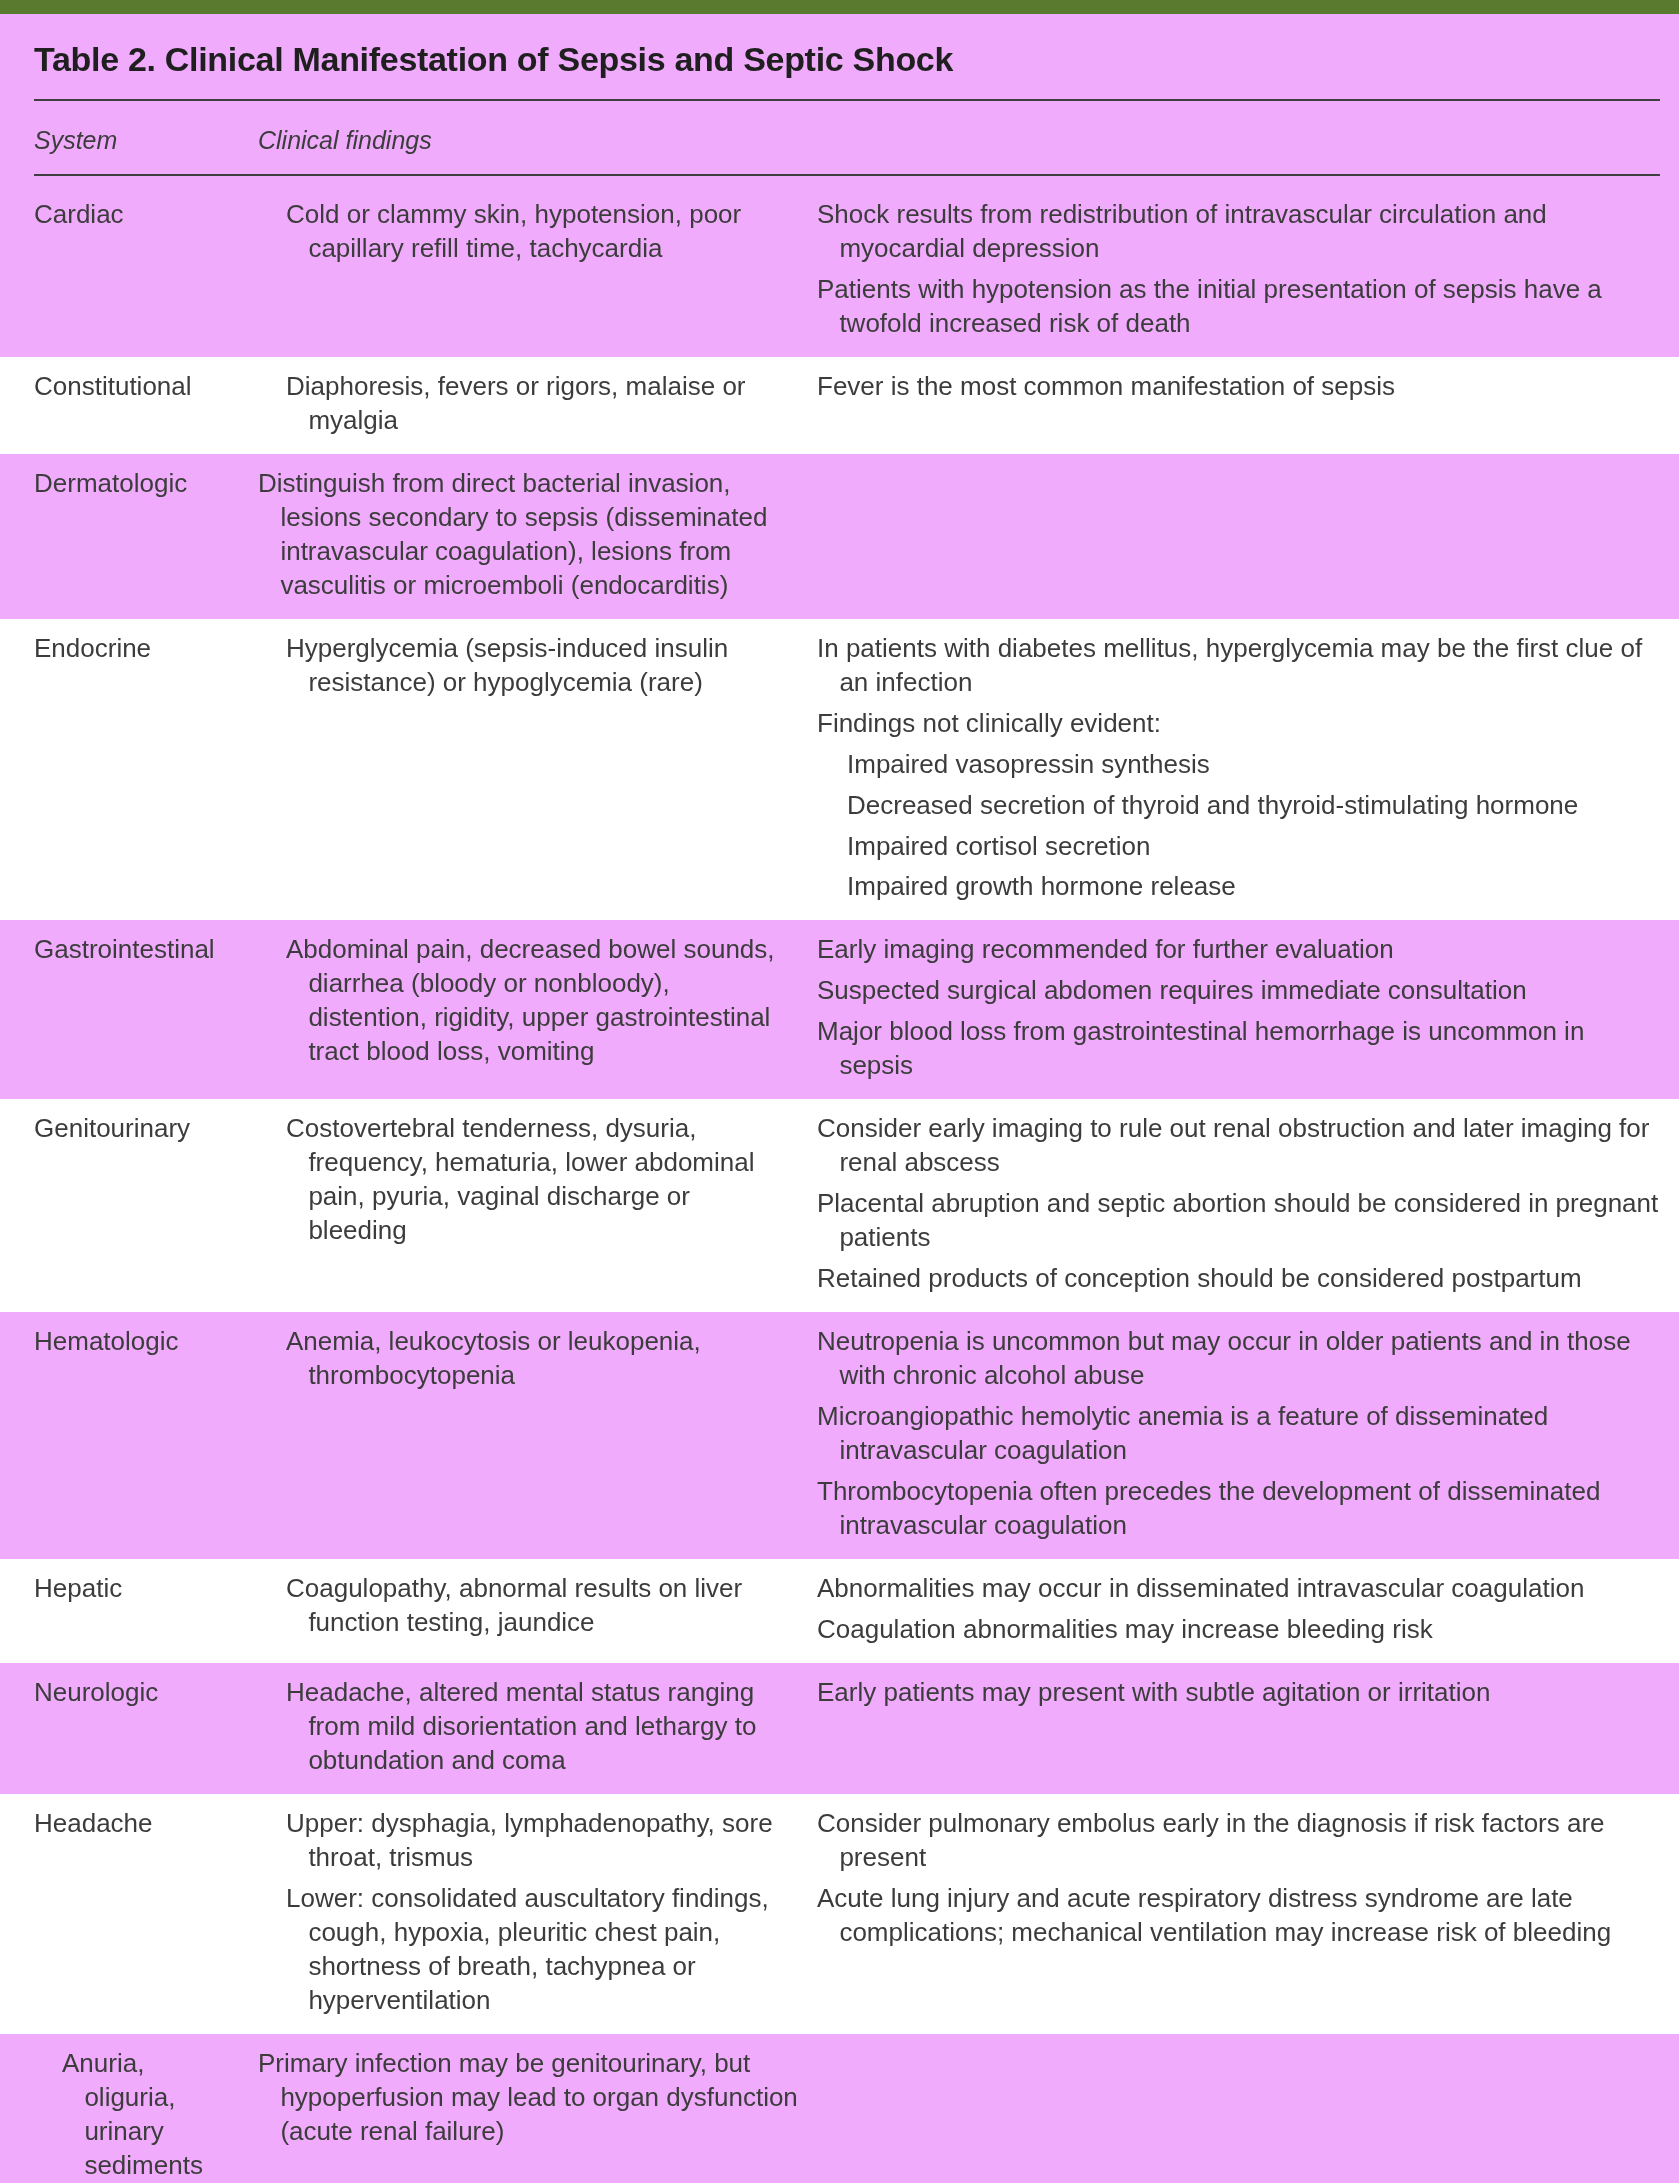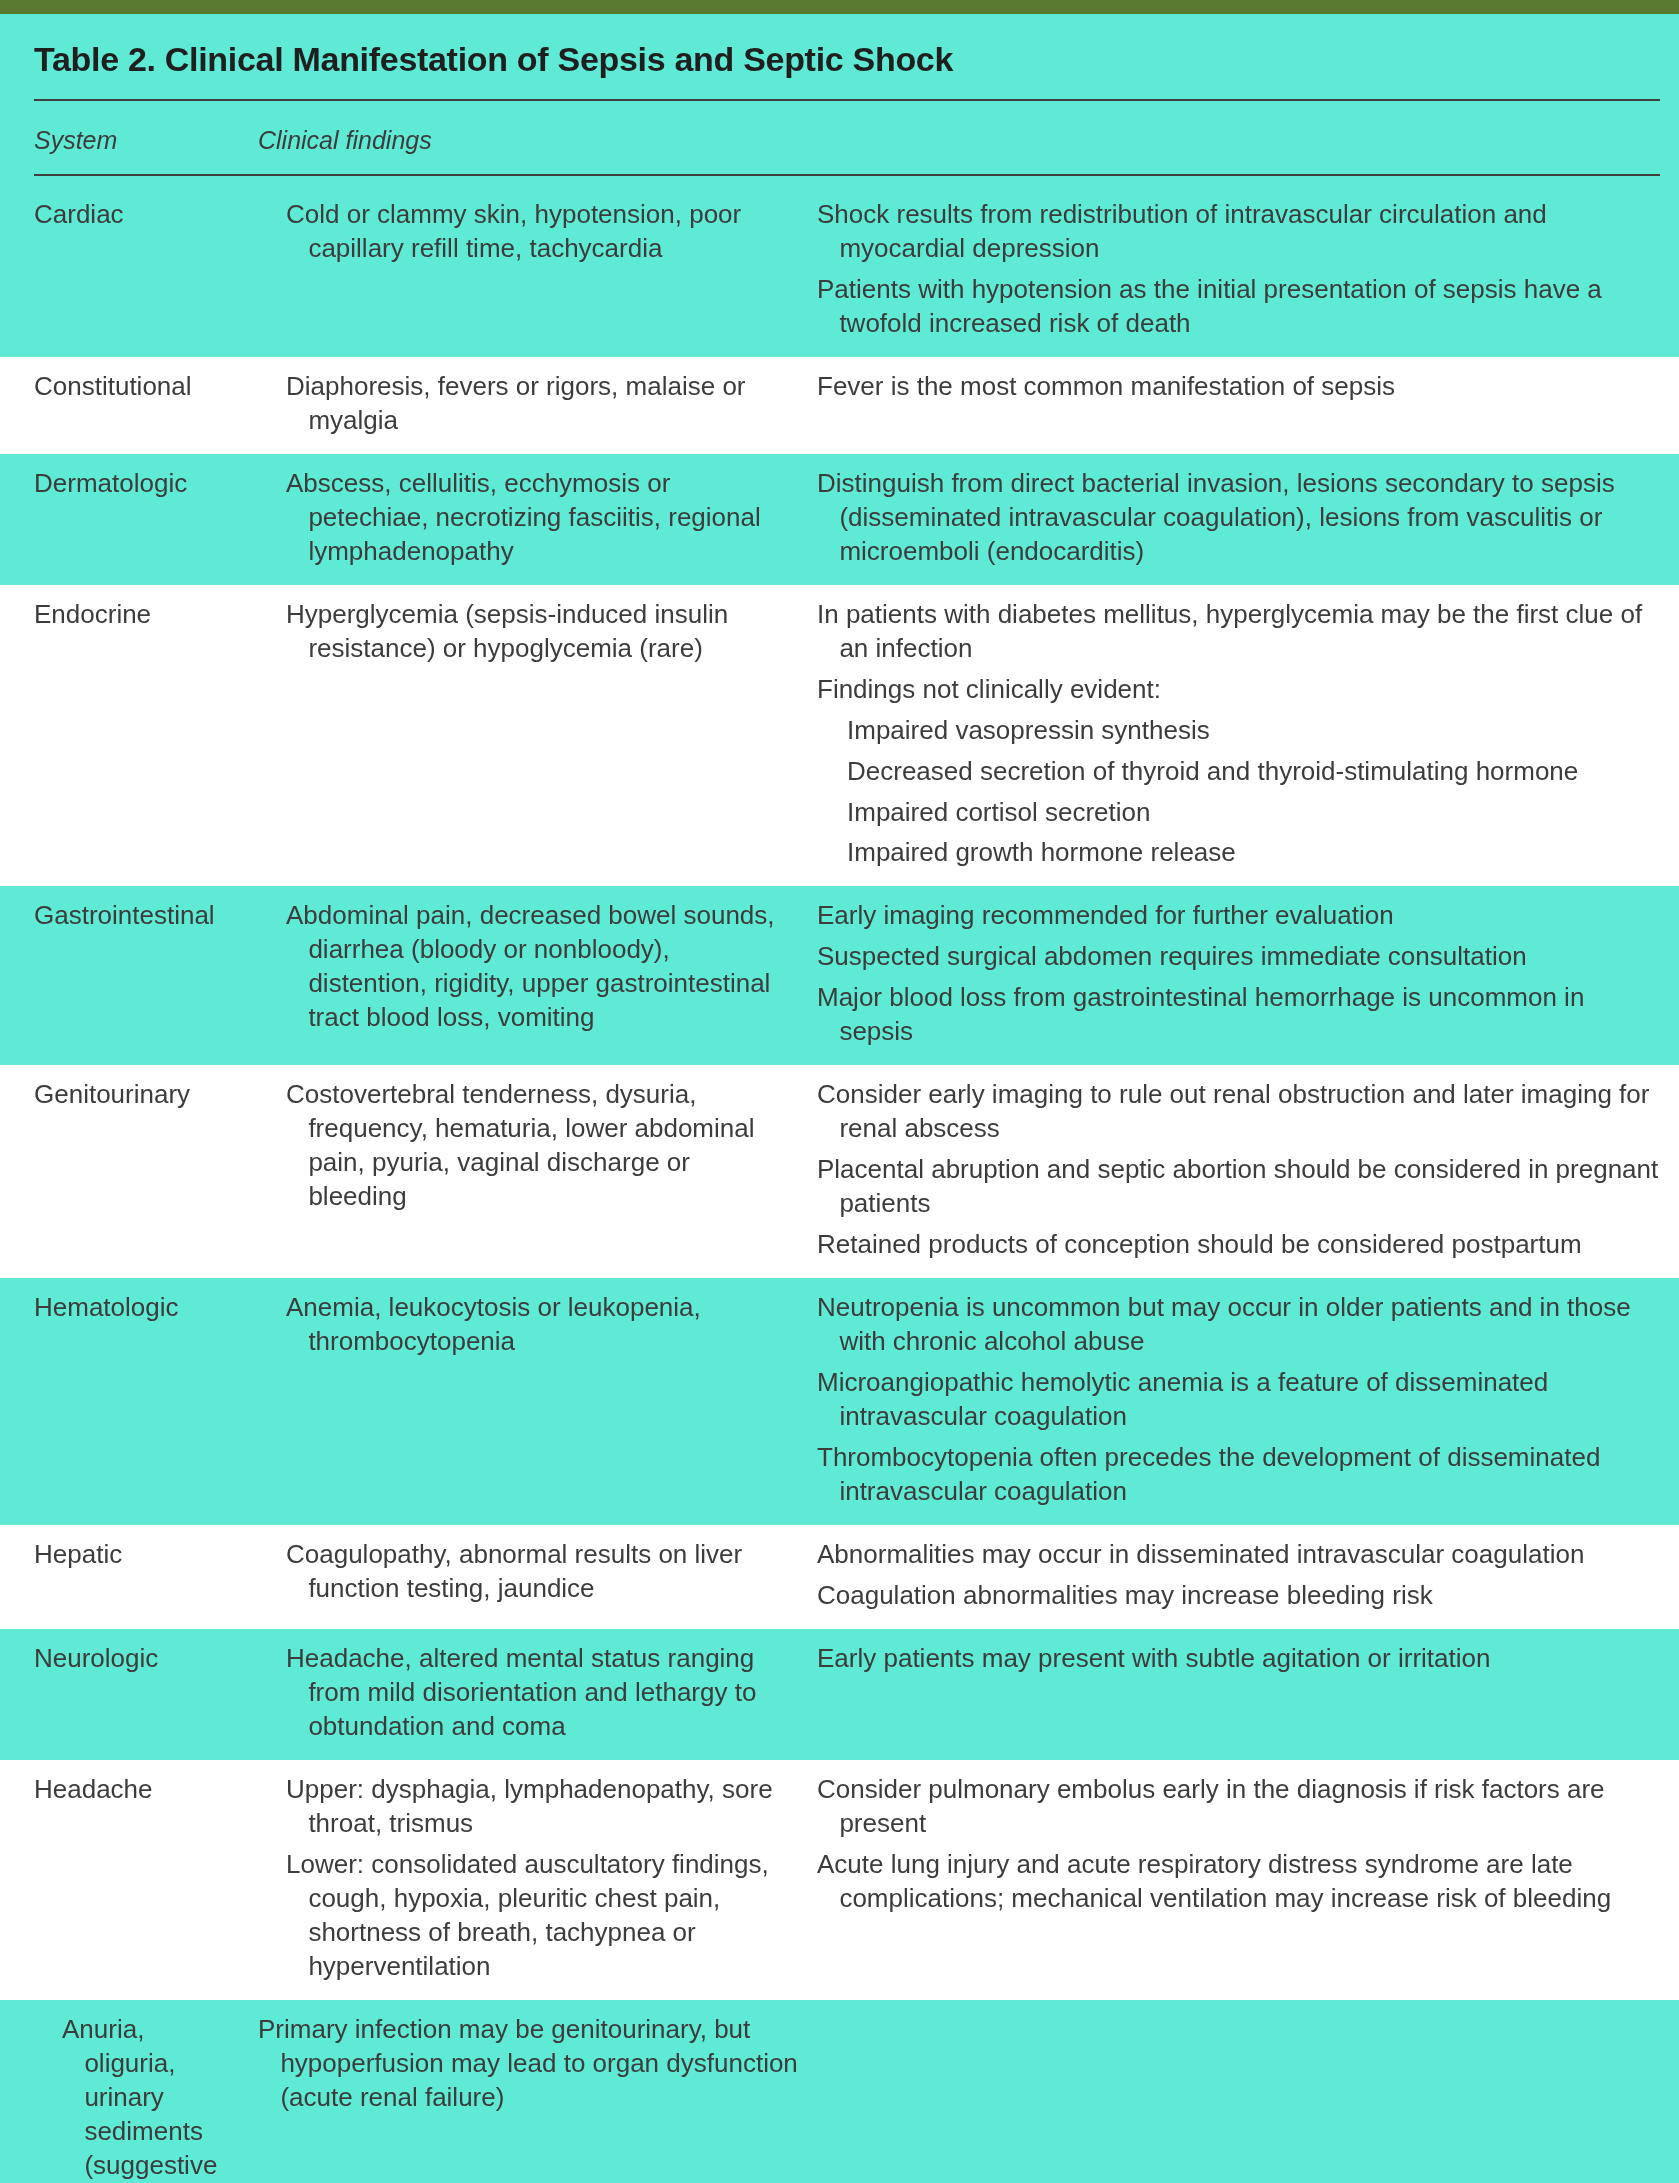--- a/index.html
+++ b/index.html
@@ -1,18 +1,18 @@
 <!DOCTYPE html>
 <html style="font-size:13.8px"><head>
 <meta charset="utf-8">
 <style>
   html,body{margin:0;padding:0;background:#ffffff;}
   .page{
     width:1679px;height:2184px;
-    background:#5eead4;
+    background:#f0abfc;
     display:flex;flex-direction:column;
     overflow:hidden;
     font-family:"Liberation Sans",sans-serif;
     color:#3c3c3c;
     box-sizing:border-box;
   }
   .bar{height:13.8px;background:#5a7a2f;flex:none;}
   .bar.bottom{border-top:2.6px solid #83877b;}
   .spacer{flex:1 1 auto;}
   .title-wrap{padding:26px 19px 0 34px;}
@@ -86,23 +86,20 @@
     <div class="cell findings">
           <p class="para">Diaphoresis, fevers or rigors, malaise or myalgia</p>
         </div>
     <div class="cell comments">
           <p class="para">Fever is the most common manifestation of sepsis</p>
         </div>
   </div>
 
   <div class="row shaded">
     <div class="cell system">Dermatologic</div>
-    <div class="cell findings">
-          <p class="para">Abscess, cellulitis, ecchymosis or petechiae, necrotizing fasciitis, regional lymphadenopathy</p>
-        </div>
     <div class="cell comments">
           <p class="para">Distinguish from direct bacterial invasion, lesions secondary to sepsis (disseminated intravascular coagulation), lesions from vasculitis or microemboli (endocarditis)</p>
         </div>
   </div>
 
   <div class="row plain">
     <div class="cell system">Endocrine</div>
     <div class="cell findings">
           <p class="para">Hyperglycemia (sepsis-induced insulin resistance) or hypoglycemia (rare)</p>
         </div>

